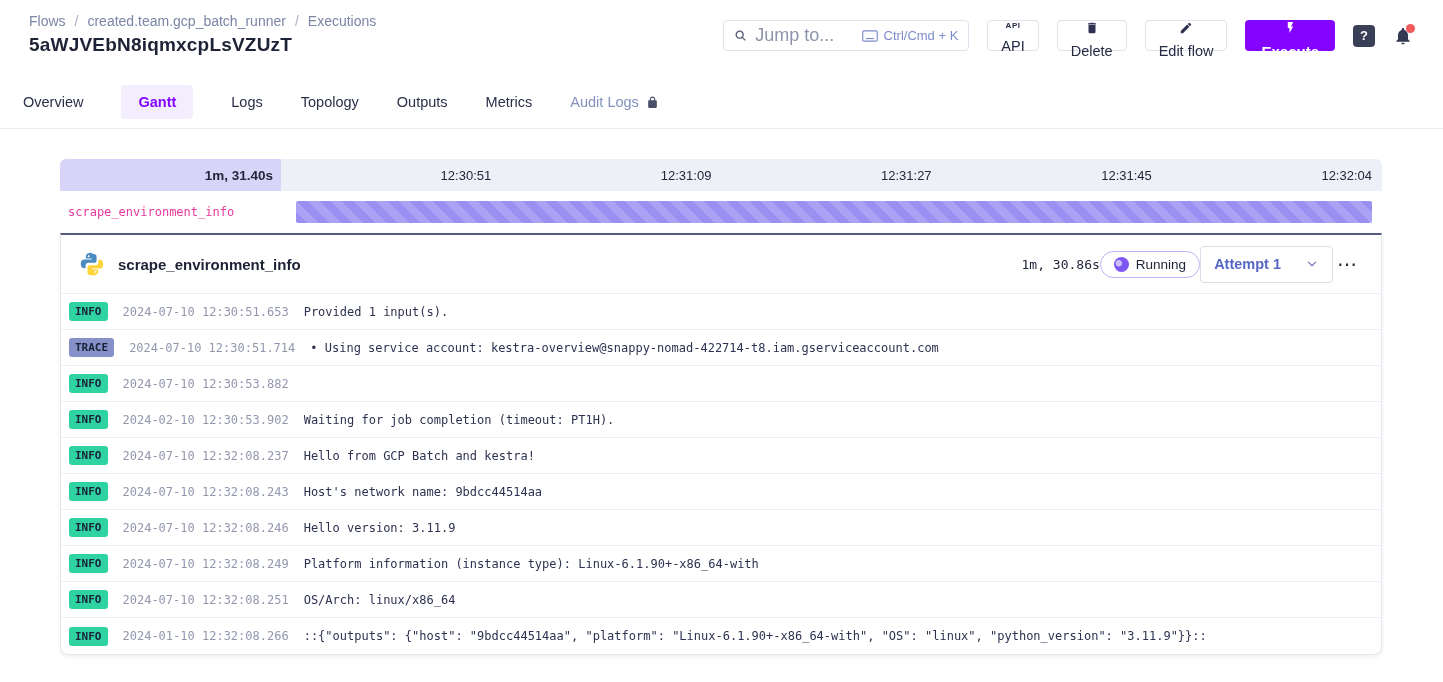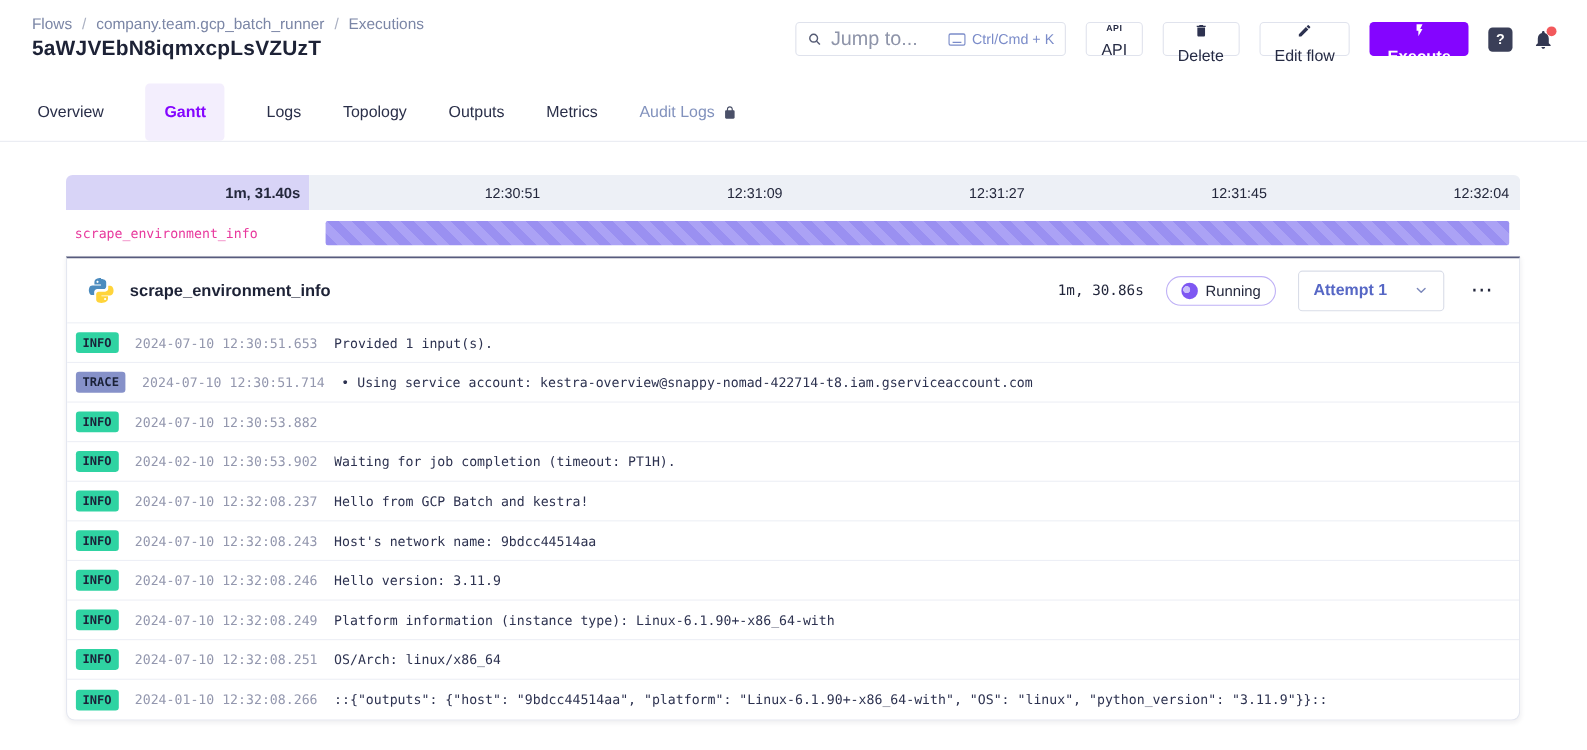--- a/index.html
+++ b/index.html
@@ -27,21 +27,21 @@
          color:#262b44; cursor:pointer; white-space:nowrap;flex-direction:column; }
   .btn svg { flex:none; }
   .api-glyph { font-size:8px; font-weight:bold; letter-spacing:.5px; color:#262b44; }
   .btn-execute { background:#8405FF; border:none; color:#fff; font-weight:600; font-size:15px; padding:0 16px; }
   .icon-help { width:22px; height:22px; border-radius:4px; background:#3a3f58; color:#fff;
                font-size:13px; font-weight:bold; display:flex; align-items:center; justify-content:center; cursor:pointer; }
   .icon-bell { position:relative; cursor:pointer; display:flex; }
   .bell-dot { position:absolute; top:-2px; right:-2px; width:9px; height:9px; border-radius:50%; background:#f2595c; }
 
   
-  .tabbar { height:53px; display:flex; gap:38px; padding-left:34px;
+  .tabbar { height:53px; display:flex; align-items:center; gap:38px; padding-left:23px;
             border-bottom:1px solid #e9ebf2; }
   .tab { font-size:14.5px; color:#2a2f49; cursor:pointer; display:flex; align-items:center; gap:7px; padding:9px 0; }
   .tab.active { color:#8405FF; font-weight:bold; background:#f3eefd; border-radius:4px; padding:9px 17px; }
   .tab.locked { color:#8292bd; }
   .tab .lock-wrap { display:none; }
   .tab.locked .lock-wrap { display:inline-flex; }
 
   
   .main { padding:30px 61px 0 60px; }
   .gantt-header { display:flex; height:32px; border-radius:6px 6px 0 0; overflow:hidden; }
@@ -55,21 +55,21 @@
   .gantt-bar-area { flex:1; padding-right:10px; }
   .gantt-bar { height:22px; width:100%; border-radius:2px; cursor:pointer;
     background:repeating-linear-gradient(45deg,#9a90f1 0 8px,#aba2f5 8px 16px); }
 
   
   .task-card { background:#fff; border:1px solid #e4e7f0; border-top:2px solid #575b7d;
                border-radius:0 0 8px 8px; box-shadow:0 2px 5px rgba(30,35,60,.07); overflow:hidden; }
   .task-header { display:flex; align-items:center; height:59px; padding:0 20px 0 18px;
                  border-bottom:1px solid #edeff6; }
   .task-name { margin-left:13px; font-size:15px; font-weight:bold; color:#1d2236; }
-  .task-right { margin-left:auto; display:flex; align-items:center; gap:20px; }
+  .task-right { margin-left:auto; display:flex; align-items:center; }
   .task-duration { font-size:13px; color:#23273c; }
   .status-pill { display:flex; align-items:center; gap:7px; border:1.5px solid #bfb1f6;
                  border-radius:999px; padding:5px 13px; font-size:13.5px; color:#23273c; }
   .status-dot { width:15px; height:15px; border-radius:50%;
                 background:radial-gradient(circle at 32% 42%, #c9befa 0 3px, #7e57f2 3.5px); }
   .attempt-select { display:flex; align-items:center; gap:24px; height:37px; padding:0 13px;
                     border:1px solid #d9dde8; border-radius:4px; cursor:pointer;
                     font-size:14.5px; font-weight:600; color:#5667c5; }
   .menu-dots { font-size:20px; color:#23273c; cursor:pointer; line-height:1; padding:0 4px; }
 
@@ -83,21 +83,21 @@
   .log-ts  { margin-left:15px; font-size:12px; color:#9397ae; white-space:nowrap; flex:none; }
   .log-msg { margin-left:15px; font-size:12px; color:#2d3250; white-space:nowrap; overflow:hidden; }
 </style>
 </head>
 <body>
 
 <div class="top-header">
   <div class="breadcrumb">
 
   <span class="crumb">Flows</span>
-      <span class="crumb">company.team.gcp_batch_runner</span>
+      <span class="crumb">created.team.gcp_batch_runner</span>
       <span class="crumb">Executions</span>
     </div>
   <div class="exec-title">5aWJVEbN8iqmxcpLsVZUzT</div>
 
   <div class="toolbar">
     <div class="searchbox">
       <span style="display:flex">
         <svg width="13" height="13" viewBox="0 0 24 24" fill="none" stroke="#555b74" stroke-width="2.4">
           <circle cx="10.5" cy="10.5" r="6.5"></circle>
             <line x1="15.5" y1="15.5" x2="21" y2="21"></line>

